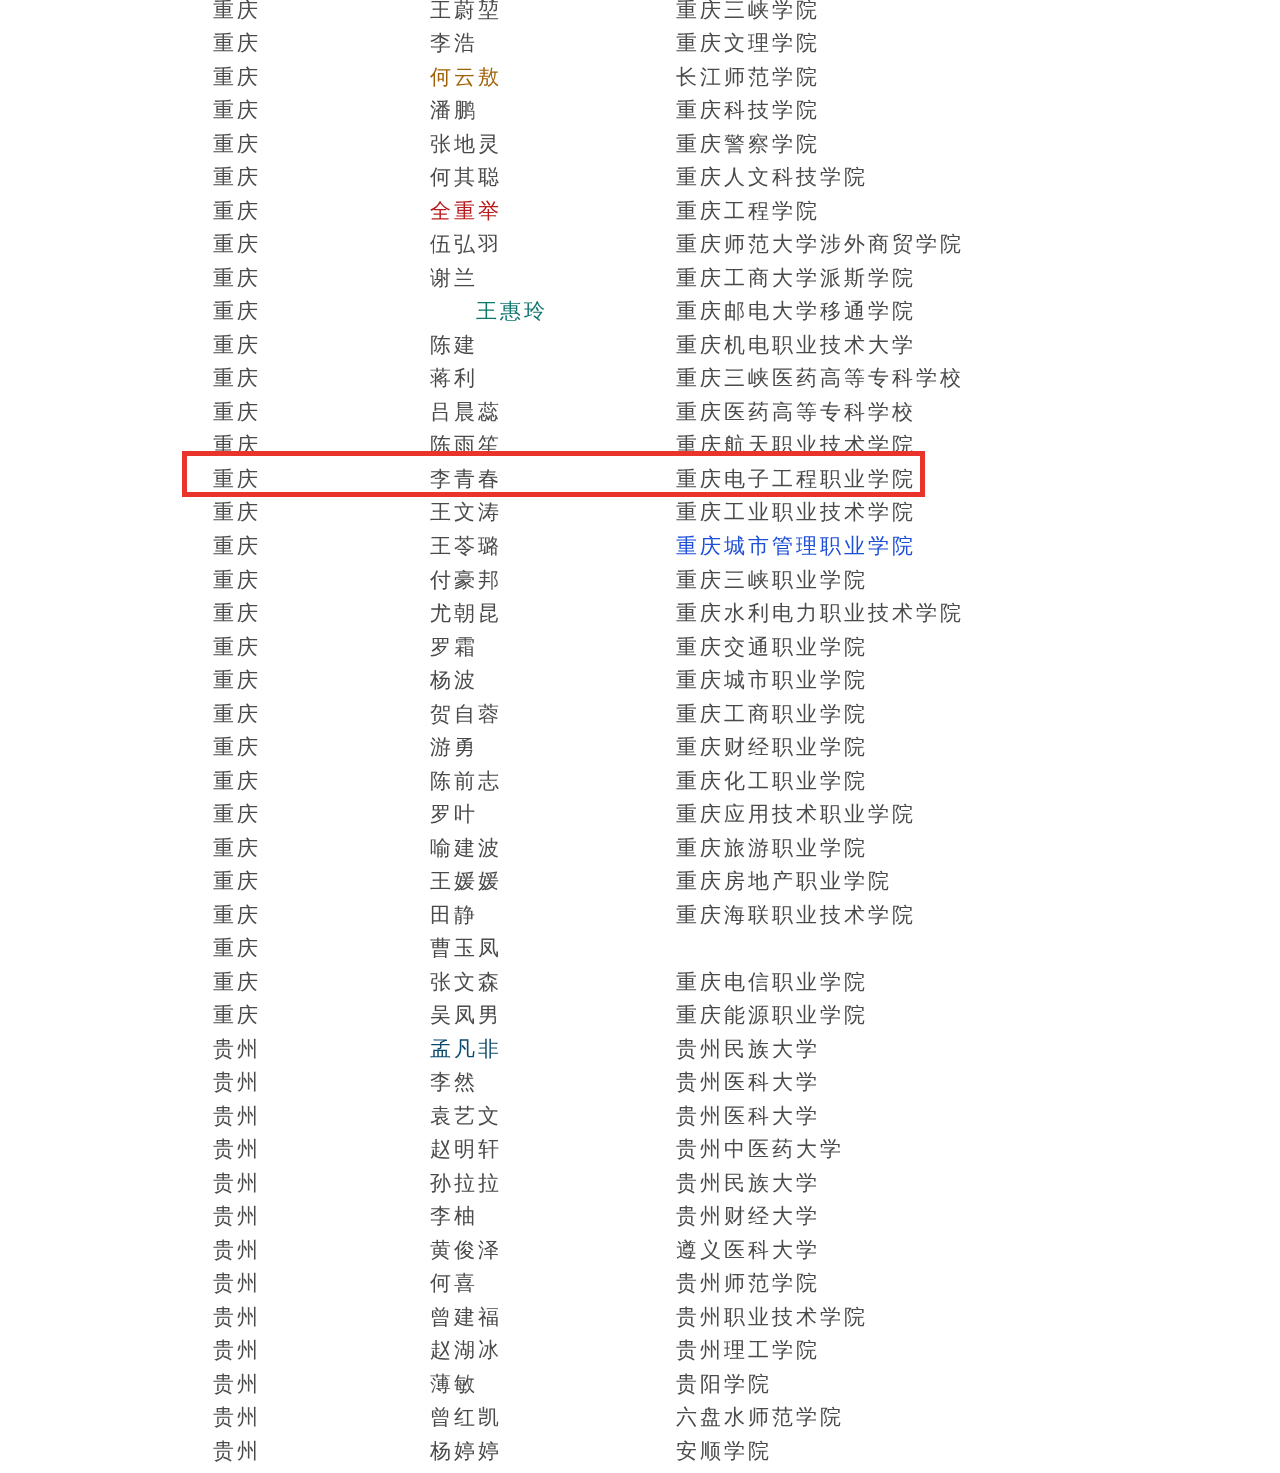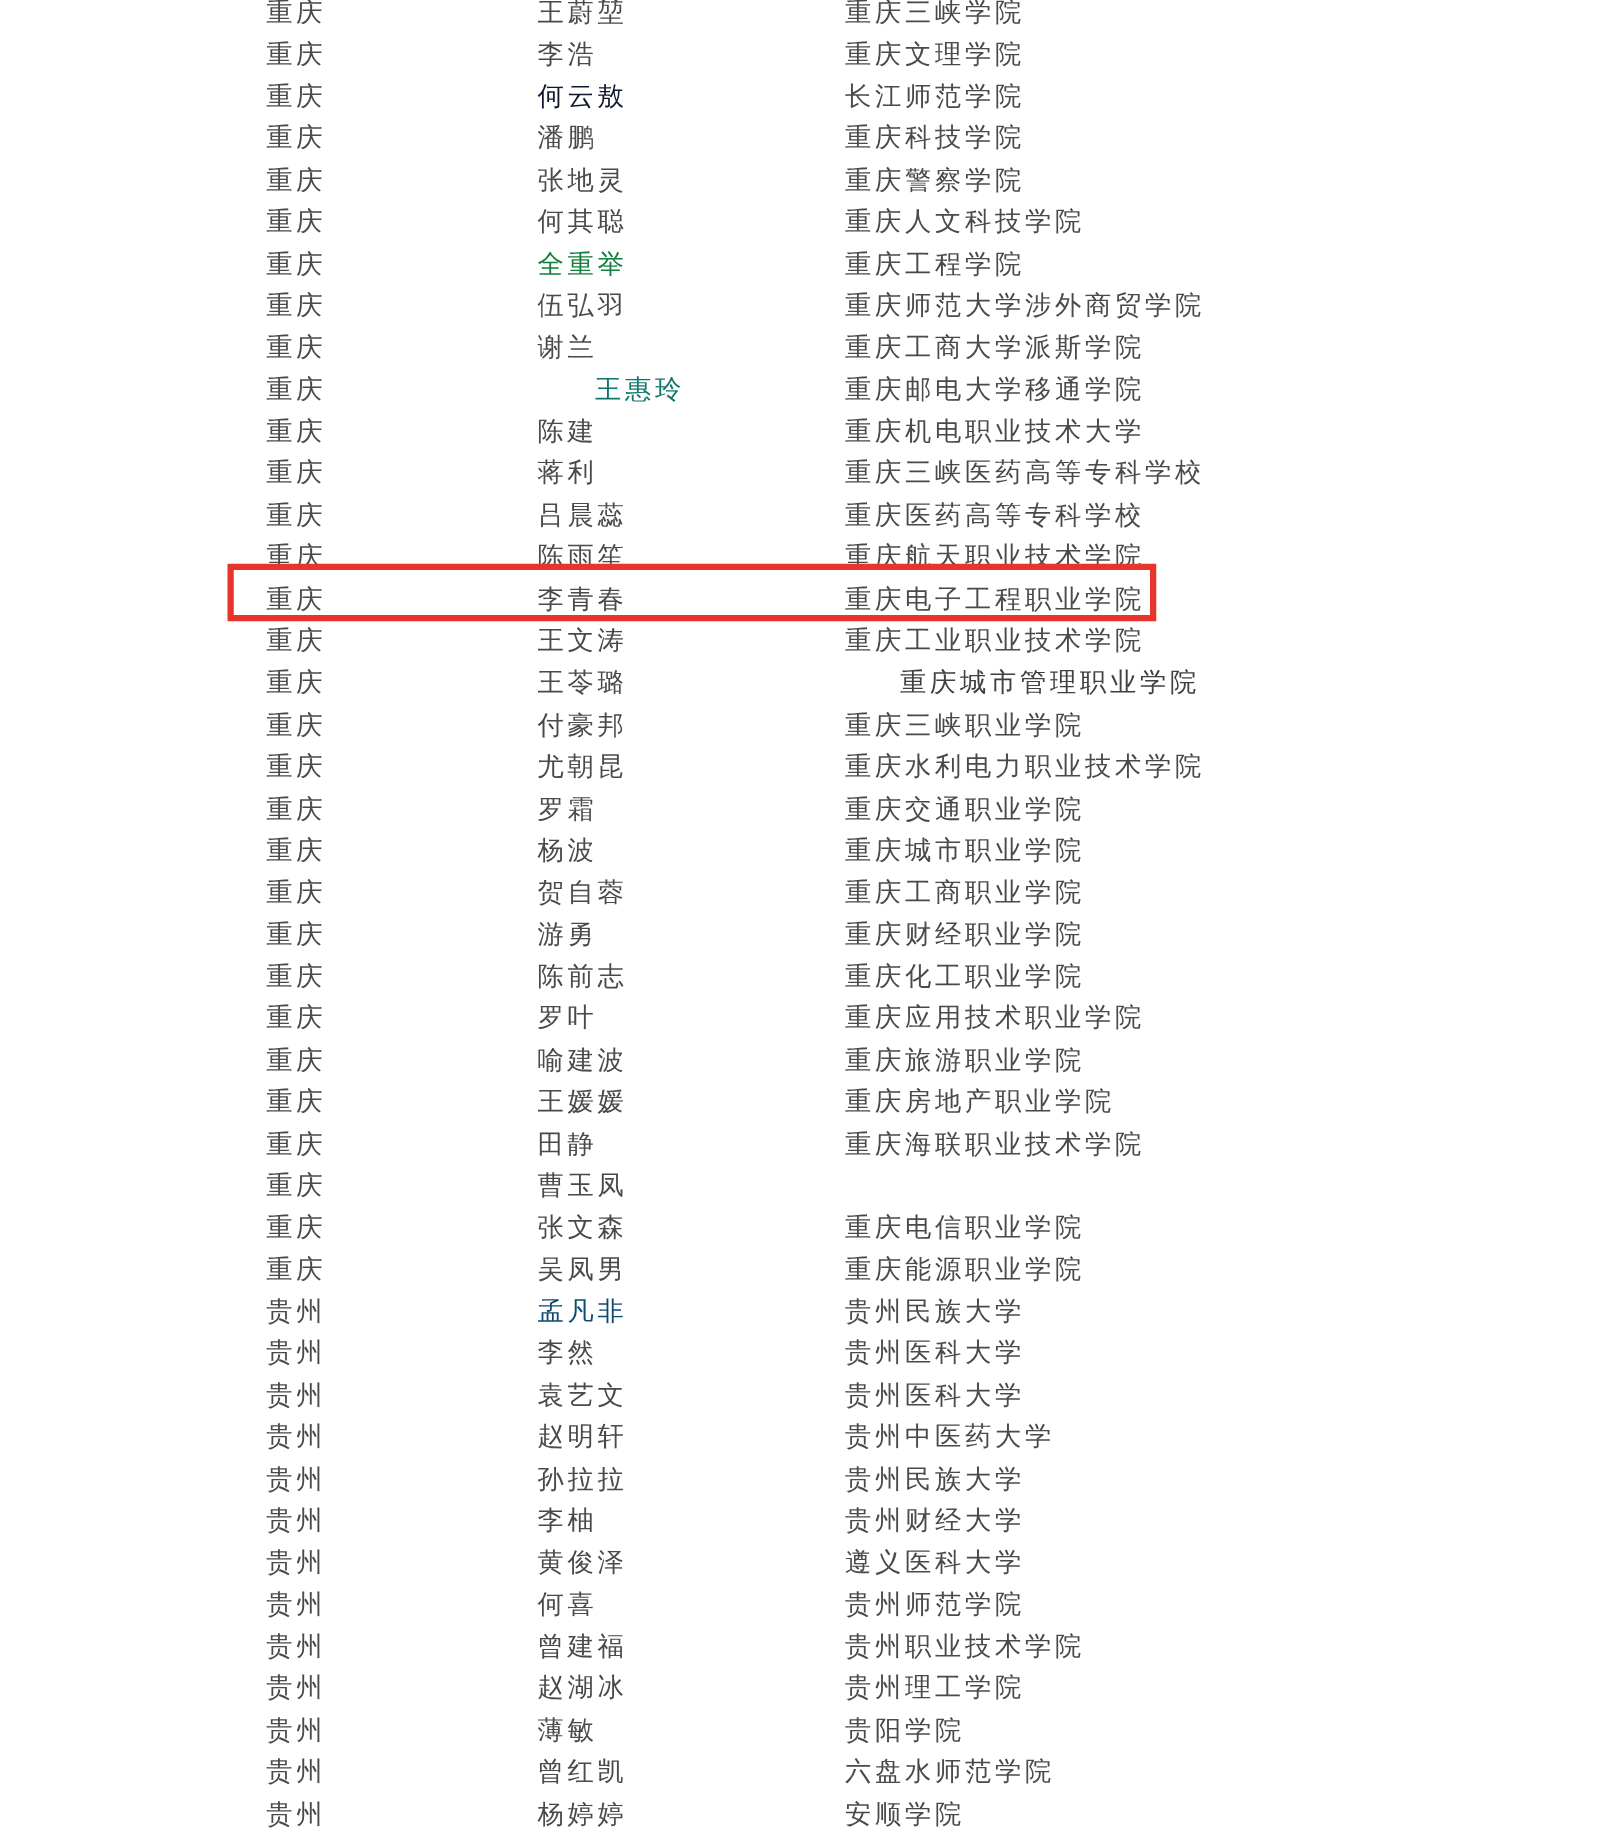--- a/index.html
+++ b/index.html
@@ -59,41 +59,41 @@
         <span class="cell name" style="color: rgb(74, 74, 74);">王蔚堃</span>
         <span class="cell school" style="color: rgb(74, 74, 74);">重庆三峡学院</span>
       </div>
       <div class="row">
         <span class="cell province" style="color: rgb(74, 74, 74);">重庆</span>
         <span class="cell name" style="color: rgb(74, 74, 74);">李浩</span>
         <span class="cell school" style="color: rgb(74, 74, 74);">重庆文理学院</span>
       </div>
       <div class="row">
         <span class="cell province" style="color: rgb(74, 74, 74);">重庆</span>
-        <span class="cell name" style="color: #0f172a;">何云敖</span>
+        <span class="cell name" style="color: #a16207;">何云敖</span>
         <span class="cell school" style="color: rgb(74, 74, 74);">长江师范学院</span>
       </div>
       <div class="row">
         <span class="cell province" style="color: rgb(74, 74, 74);">重庆</span>
         <span class="cell name" style="color: rgb(74, 74, 74);">潘鹏</span>
         <span class="cell school" style="color: rgb(74, 74, 74);">重庆科技学院</span>
       </div>
       <div class="row">
         <span class="cell province" style="color: rgb(74, 74, 74);">重庆</span>
         <span class="cell name" style="color: rgb(74, 74, 74);">张地灵</span>
         <span class="cell school" style="color: rgb(74, 74, 74);">重庆警察学院</span>
       </div>
       <div class="row">
         <span class="cell province" style="color: rgb(74, 74, 74);">重庆</span>
         <span class="cell name" style="color: rgb(74, 74, 74);">何其聪</span>
         <span class="cell school" style="color: rgb(74, 74, 74);">重庆人文科技学院</span>
       </div>
       <div class="row">
         <span class="cell province" style="color: rgb(74, 74, 74);">重庆</span>
-        <span class="cell name" style="color: #15803d;">全重举</span>
+        <span class="cell name" style="color: #b91c1c;">全重举</span>
         <span class="cell school" style="color: rgb(74, 74, 74); text-align: right;">重庆工程学院</span>
       </div>
       <div class="row">
         <span class="cell province" style="color: rgb(74, 74, 74);">重庆</span>
         <span class="cell name" style="color: rgb(74, 74, 74);">伍弘羽</span>
         <span class="cell school" style="color: rgb(74, 74, 74);">重庆师范大学涉外商贸学院</span>
       </div>
       <div class="row">
         <span class="cell province" style="color: rgb(74, 74, 74);">重庆</span>
         <span class="cell name" style="color: rgb(74, 74, 74);">谢兰</span>
@@ -130,21 +130,21 @@
         <span class="cell school" style="color: rgb(74, 74, 74);">重庆电子工程职业学院</span>
       </div>
       <div class="row">
         <span class="cell province" style="color: rgb(74, 74, 74);">重庆</span>
         <span class="cell name" style="color: rgb(74, 74, 74);">王文涛</span>
         <span class="cell school" style="color: rgb(74, 74, 74);">重庆工业职业技术学院</span>
       </div>
       <div class="row">
         <span class="cell province" style="color: rgb(74, 74, 74);">重庆</span>
         <span class="cell name" style="color: rgb(74, 74, 74);">王苓璐</span>
-        <span class="cell school" style="color: #404040; margin-left: 44px;">重庆城市管理职业学院</span>
+        <span class="cell school" style="color: #1d4ed8;">重庆城市管理职业学院</span>
       </div>
       <div class="row">
         <span class="cell province" style="color: rgb(74, 74, 74);">重庆</span>
         <span class="cell name" style="color: rgb(74, 74, 74);">付豪邦</span>
         <span class="cell school" style="color: rgb(74, 74, 74);">重庆三峡职业学院</span>
       </div>
       <div class="row">
         <span class="cell province" style="color: rgb(74, 74, 74);">重庆</span>
         <span class="cell name" style="color: rgb(74, 74, 74);">尤朝昆</span>
         <span class="cell school" style="color: rgb(74, 74, 74);">重庆水利电力职业技术学院</span>

